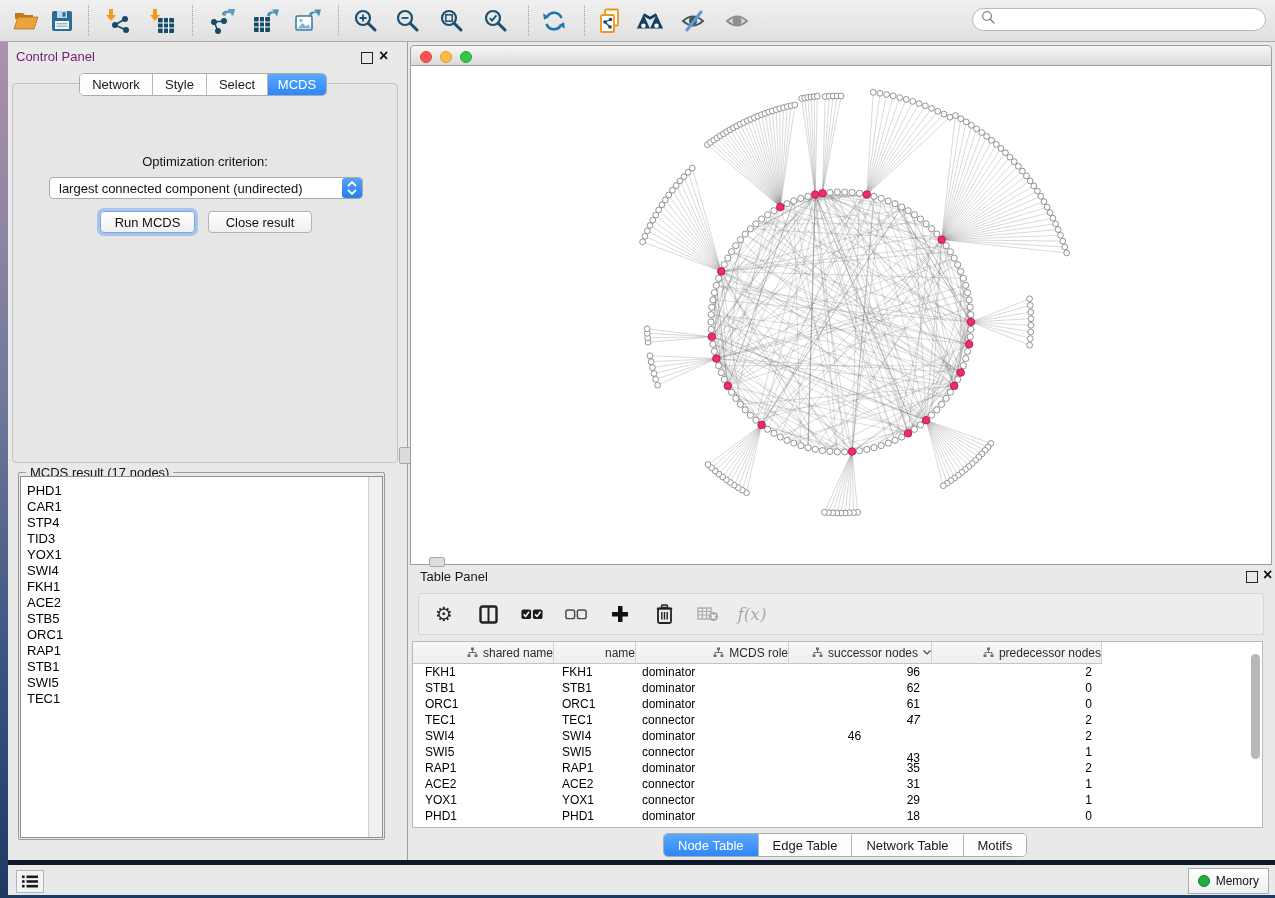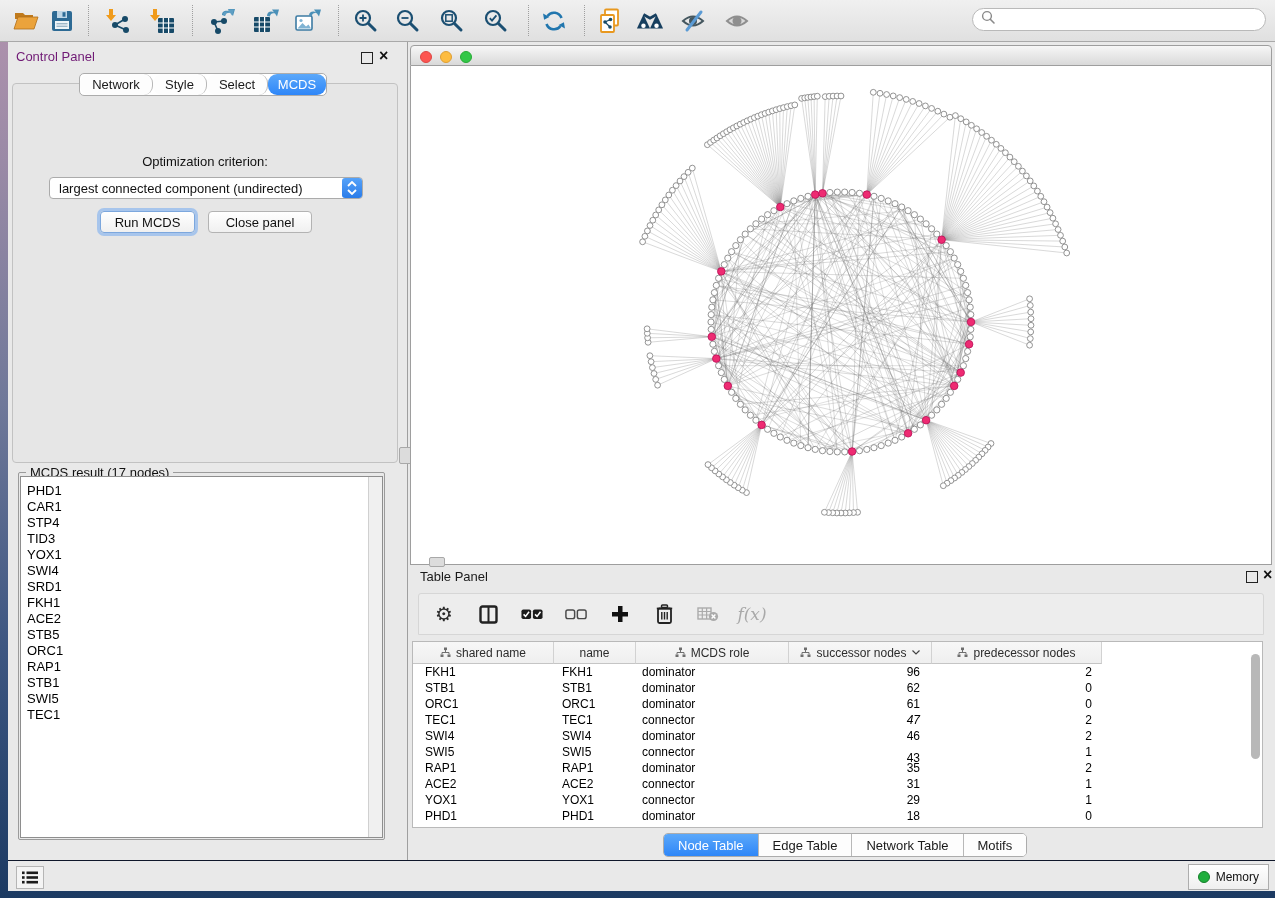--- a/index.html
+++ b/index.html
@@ -27,21 +27,21 @@
   
   #cp-header-title{position:absolute;left:8px;top:8px;font-size:13px;color:#701a75;}
   .panel-float{position:absolute;width:10px;height:10px;border:1.5px solid #222;background:transparent;}
   .panel-close{position:absolute;font-size:16px;font-weight:bold;color:#111;line-height:12px;}
   #cp-float{left:353px;top:11px;}
   #cp-close{left:371px;top:9px;}
 
   #cp-tabs{position:absolute;left:71px;top:32px;height:21px;display:flex;z-index:5;
     border:1px solid #acacac;border-radius:5px;background:#fff;overflow:hidden;}
   .cp-tab{height:21px;display:flex;align-items:center;justify-content:center;font-size:13px;color:#1a1a1a;
-    border-right:1px solid #b8b8b8;box-sizing:border-box;background:#fdfdfd;cursor:default;border-radius:9px;}
+    border-right:1px solid #b8b8b8;box-sizing:border-box;background:#fdfdfd;cursor:default;}
   .cp-tab:last-child{border-right:none;}
   .cp-tab.active{background:linear-gradient(180deg,#5ba8fa,#2e86f8);color:#fff;}
 
   #cp-inner{position:absolute;left:4px;top:42px;width:384px;height:378px;background:#e6e6e6;
     border:1px solid #c2c2c2;border-radius:4px;}
   #opt-label{position:absolute;left:0;top:70px;width:100%;text-align:center;font-size:13px;color:#111;}
   #opt-dropdown{position:absolute;left:36px;top:93px;width:314px;height:22px;background:#fff;
     border:1px solid #ababab;border-radius:4px;display:flex;align-items:center;box-sizing:border-box;}
   #opt-dropdown .dd-value{flex:1;font-size:13px;color:#111;padding-left:9px;white-space:nowrap;overflow:hidden;}
   #dd-stepper{width:20px;height:20px;margin-right:0px;border-radius:3px;
@@ -82,35 +82,35 @@
   #tp-title{position:absolute;left:10px;top:4px;font-size:13px;color:#1a1a1a;}
   #tp-float{left:836px;top:6px;}
   #tp-close{left:853px;top:4px;}
   #tp-toolbar{position:absolute;left:8px;top:28px;right:8px;height:42px;background:#ededed;
     border:1px solid #d6d6d6;border-radius:3px 3px 0 0;display:flex;align-items:center;padding-left:14px;gap:22px;box-sizing:border-box;}
   .tpicon{width:22px;height:22px;display:flex;align-items:center;justify-content:center;}
   #fx-label{font-family:"DejaVu Serif","Liberation Serif",serif;font-style:italic;font-size:17px;color:#a9a9a9;}
   #tp-table{position:absolute;left:2px;top:76px;width:851px;height:187px;background:#fff;border:1px solid #b9b9b9;box-sizing:border-box;overflow:hidden;}
   #tp-thead{position:absolute;left:0;top:0;height:22px;display:flex;}
   .th{background:linear-gradient(180deg,#f7f7f7,#efefef);border-right:1px solid #d2d2d2;border-bottom:1px solid #c5c5c5;
-    box-sizing:border-box;display:flex;align-items:center;justify-content:center;gap:5px;font-size:12px;color:#2c2c2c;}
+    box-sizing:border-box;display:flex;align-items:center;justify-content:flex-end;gap:5px;font-size:12px;color:#2c2c2c;}
   #tp-tbody{position:absolute;left:0;top:22px;right:0;}
   .tr{display:flex;height:16px;align-items:center;}
   .td{font-size:12px;color:#000;box-sizing:border-box;white-space:nowrap;overflow:hidden;}
   .td.l{text-align:left;}
   .td.r{text-align:right;}
   #tp-vscroll{position:absolute;right:2px;top:12px;width:9px;height:105px;background:#b8b8b8;border-radius:5px;}
   #tp-tabs{position:absolute;left:253px;top:268px;height:22px;display:flex;border:1px solid #acacac;border-radius:5px;background:#fff;overflow:hidden;}
   .tp-tab{height:22px;display:flex;align-items:center;justify-content:center;font-size:13px;color:#1a1a1a;
     border-right:1px solid #b8b8b8;box-sizing:border-box;background:#fdfdfd;padding:0 14px;}
   .tp-tab:last-child{border-right:none;}
   .tp-tab.active{background:linear-gradient(180deg,#5ba8fa,#2e86f8);color:#fff;}
 
   
-  #status-bar{position:absolute;left:0;top:819px;width:1267px;height:30px;background:#e9e9e9;border-top:1px solid #0f172a;}
+  #status-bar{position:absolute;left:0;top:819px;width:1267px;height:30px;background:#e9e9e9;border-top:5px solid #0f172a;}
   #status-list-btn{position:absolute;left:8px;top:5px;width:26px;height:21px;background:#f4f4f4;border:1px solid #b5b5b5;
     display:flex;align-items:center;justify-content:center;}
   #memory-btn{position:absolute;right:6px;top:3px;height:24px;padding:0 9px;background:linear-gradient(180deg,#fff,#efefef);
     border:1px solid #adadad;display:flex;align-items:center;gap:6px;font-size:12px;color:#111;}
   #memory-dot{width:10px;height:10px;border-radius:50%;background:#1fae3d;border:1px solid #15802b;}
 </style>
 </head>
 <body class="noselect">
 
 <div id="toolbar">
@@ -284,34 +284,33 @@
           <svg width="10" height="6" viewBox="0 0 10 6">
               <path d="M1 5 L5 1 L9 5" fill="none" stroke="#fff" stroke-width="1.8"></path>
             </svg>
           <svg width="10" height="6" viewBox="0 0 10 6">
               <path d="M1 1 L5 5 L9 1" fill="none" stroke="#fff" stroke-width="1.8"></path>
             </svg>
         </span>
       </div>
       <div id="opt-label">Optimization criterion:</div>
       <button id="run-btn" class="btn">Run MCDS</button>
-      <button id="closepanel-btn" class="btn">Close panel</button>
+      <button id="closepanel-btn" class="btn">Close result</button>
     </div>
 
     <div id="mcds-group">
       <div id="mcds-legend">MCDS result (17 nodes)</div>
       <div id="mcds-list">
         <div id="mcds-items">
             <div class="mcds-item">PHD1</div>
             <div class="mcds-item">CAR1</div>
             <div class="mcds-item">STP4</div>
             <div class="mcds-item">TID3</div>
             <div class="mcds-item">YOX1</div>
             <div class="mcds-item">SWI4</div>
-            <div class="mcds-item">SRD1</div>
             <div class="mcds-item">FKH1</div>
             <div class="mcds-item">ACE2</div>
             <div class="mcds-item">STB5</div>
             <div class="mcds-item">ORC1</div>
             <div class="mcds-item">RAP1</div>
             <div class="mcds-item">STB1</div>
             <div class="mcds-item">SWI5</div>
             <div class="mcds-item">TEC1</div>
           </div>
         <div id="mcds-scroll"></div>
@@ -1141,21 +1140,21 @@
             <div class="td l" style="width: 141px; padding-left: 12px;">TEC1</div>
             <div class="td l" style="width: 82px; padding-left: 8px;">TEC1</div>
             <div class="td l" style="width: 153px; padding-left: 6px;">connector</div>
             <div class="td r" style="width: 143px; padding-right: 12px; font-style: italic;">47</div>
             <div class="td r" style="width: 170px; padding-right: 10px;">2</div>
           </div>
           <div class="tr">
             <div class="td l" style="width: 141px; padding-left: 12px;">SWI4</div>
             <div class="td l" style="width: 82px; padding-left: 8px;">SWI4</div>
             <div class="td l" style="width: 153px; padding-left: 6px;">dominator</div>
-            <div class="td r" style="width: 143px; padding-right: 12px;">46</div>
+            <div class="td r" style="width: 143px; padding-right: 12px; text-align: center;">46</div>
             <div class="td r" style="width: 170px; padding-right: 10px;">2</div>
           </div>
           <div class="tr">
             <div class="td l" style="width: 141px; padding-left: 12px;">SWI5</div>
             <div class="td l" style="width: 82px; padding-left: 8px;">SWI5</div>
             <div class="td l" style="width: 153px; padding-left: 6px;">connector</div>
             <div class="td r" style="width: 143px; padding-right: 12px; margin-top: 12px;">43</div>
             <div class="td r" style="width: 170px; padding-right: 10px;">1</div>
           </div>
           <div class="tr">

